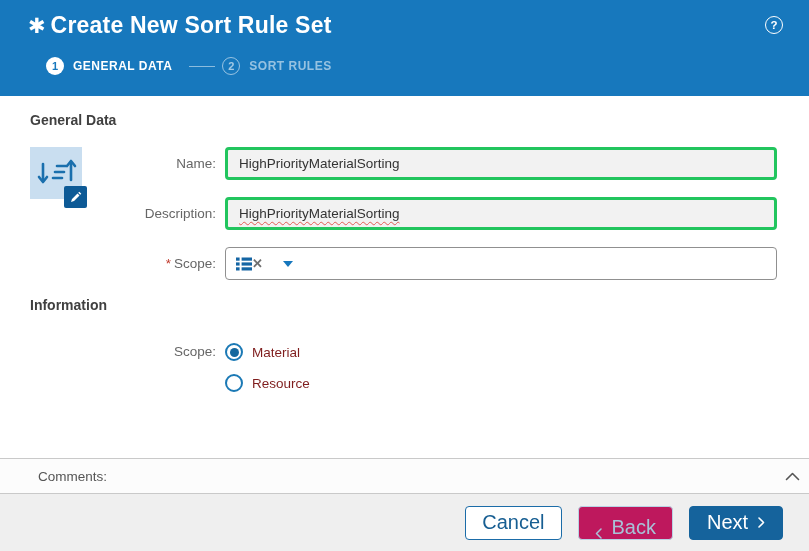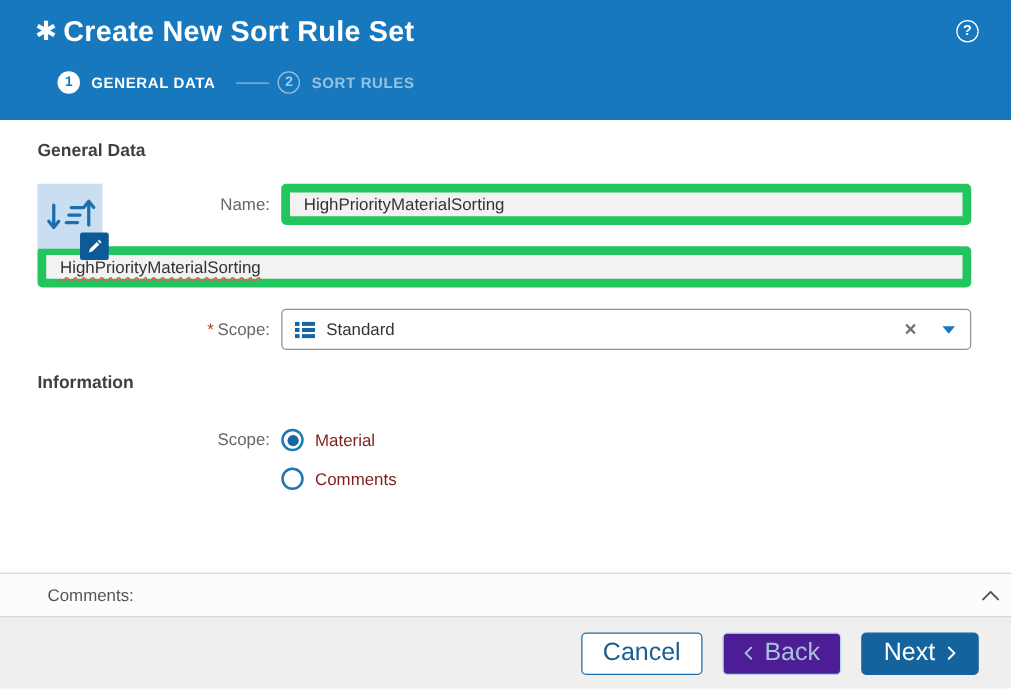--- a/index.html
+++ b/index.html
@@ -47,21 +47,21 @@
     position: absolute; left: 34px; top: 39px; width: 23px; height: 22px;
     background: #0d5a96; border-radius: 2px; display: flex; align-items: center; justify-content: center;
     cursor: pointer;
   }
 
   .form { margin-top: 19px; }
   .form-row { display: flex; align-items: center; margin-bottom: 17px; }
   .form-label { width: 195px; flex: none; text-align: right; padding-right: 9px; font-size: 13.5px; color: #666; }
   .required { color: #c0392b; margin-right: 3px; }
   .text-input {
-    flex: 1; height: 33px; background: #f2f2f2; border: 7px solid #22c55e; border-radius: 4px;
+    flex: 1; height: 33px; background: #f2f2f2; border: 3px solid #22c55e; border-radius: 4px;
     padding: 0 11px; font-size: 13.5px; color: #333; font-family: inherit;
   }
   .desc-input { display: flex; align-items: center; }
   .desc-text {
     text-decoration-line: underline; text-decoration-style: wavy;
     text-decoration-color: #e05b52; text-decoration-thickness: 1px; text-underline-offset: 3px;
   }
   .combo {
     flex: 1; height: 33px; background: #fff; border: 1px solid #909090; border-radius: 4px;
     display: flex; align-items: center; padding: 0 12px 0 10px; cursor: pointer;
@@ -99,21 +99,21 @@
   .footer {
     flex: none; height: 57px; background: #efefef;
     display: flex; align-items: center; justify-content: flex-end; gap: 16px; padding-right: 26px;
   }
   .btn {
     height: 34px; min-width: 94px; border-radius: 4px; font-size: 20px; font-family: inherit;
     display: flex; align-items: center; justify-content: center; cursor: pointer; padding: 0 16px;
     border: 1px solid transparent; gap: 10px;
   }
   .btn-cancel { background: #fff; border-color: #1b6ca8; color: #175e92; }
-  .btn-back { background: #4c1d95; border-color: #b9d2e4; color: #a8c2d8; cursor: default; }
+  .btn-back { background: #be185d; border-color: #b9d2e4; color: #a8c2d8; cursor: default; align-items: flex-end; }
   .btn-next { background: #15639c; border-color: #15639c; color: #fff; }
 </style>
 </head>
 <body>
 
 <div class="dialog">
 
   <div class="topbar">
     <div class="title-row">
       <span class="app-icon">✱</span>
@@ -155,61 +155,61 @@
       </div>
     </div>
 
     <div class="form">
       <div class="form-row">
         <div class="form-label">Name:</div>
         <input class="text-input" type="text" value="HighPriorityMaterialSorting" style="">
       </div>
 
       <div class="form-row">
+        <div class="form-label">Description:</div>
         <div class="text-input desc-input">
           <span class="desc-text">HighPriorityMaterialSorting</span>
         </div>
       </div>
 
       <div class="form-row">
         <div class="form-label">
           <span class="required">*</span><span>Scope:</span>
         </div>
         <div class="combo">
           <svg width="16" height="14" viewBox="0 0 16 14">
             <g fill="#1465a4">
               <rect x="0" y="0.5" width="3.6" height="3.2"></rect>
                 <rect x="5.6" y="0.5" width="10.4" height="3.2"></rect>
               <rect x="0" y="5.4" width="3.6" height="3.2"></rect>
                 <rect x="5.6" y="5.4" width="10.4" height="3.2"></rect>
               <rect x="0" y="10.3" width="3.6" height="3.2"></rect>
                 <rect x="5.6" y="10.3" width="10.4" height="3.2"></rect>
             </g>
           </svg>
-          <span class="combo-value">Standard</span>
           <span class="combo-clear">✕</span>
           <span class="combo-arrow"></span>
         </div>
       </div>
     </div>
 
     <div class="section-title info-title">Information</div>
 
     <div class="scope-row">
       <div class="form-label scope-label">Scope:</div>
       <div class="radio-group">
         <div class="radio-option selected">
           <span class="radio-circle">
               <span class="radio-dot"></span>
             </span>
           <span class="radio-text">Material</span>
         </div>
         <div class="radio-option">
           <span class="radio-circle"></span>
-          <span class="radio-text">Comments</span>
+          <span class="radio-text">Resource</span>
         </div>
       </div>
     </div>
   </div>
 
   <div class="comments-bar">
     <span class="comments-label">Comments:</span>
     <span class="collapse-chevron">
       <svg width="15" height="9" viewBox="0 0 15 9">
         <polyline points="1.5,7.5 7.5,1.5 13.5,7.5" fill="none" stroke="#555" stroke-width="1.6" stroke-linecap="round" stroke-linejoin="round"></polyline>

